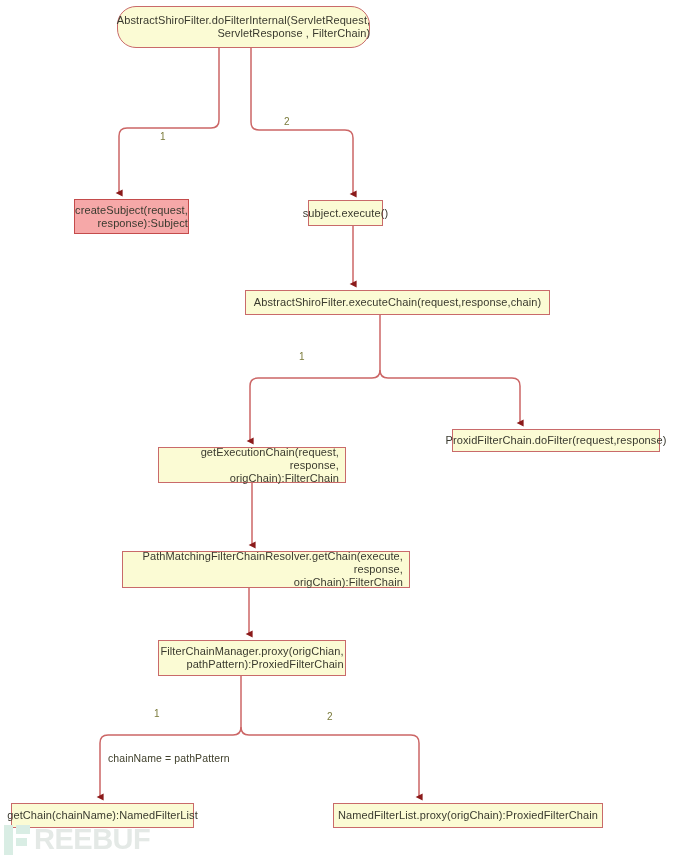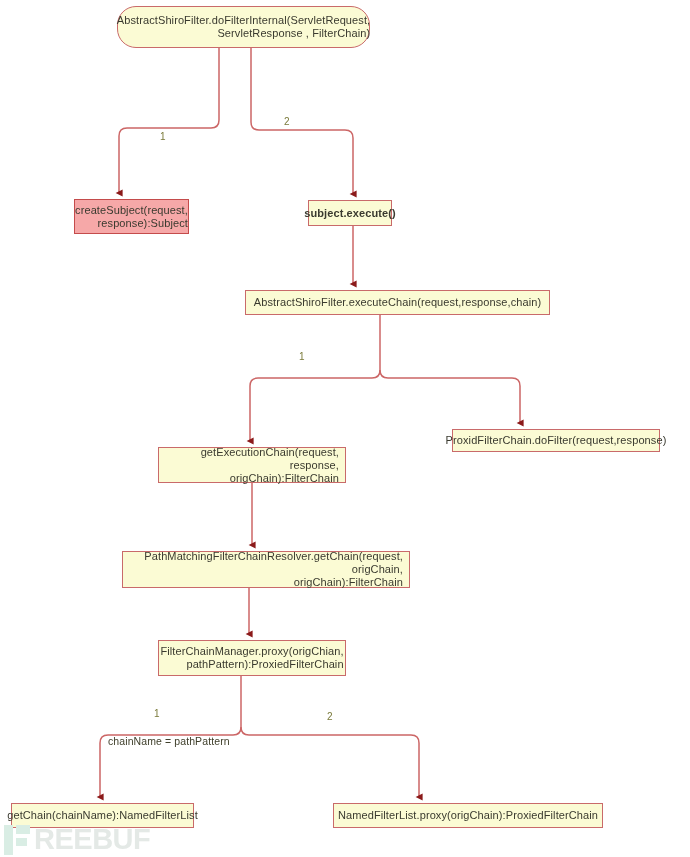--- a/index.html
+++ b/index.html
@@ -48,20 +48,21 @@
   .edge-label{
     position:absolute;
     font-size:10px;
     color:#7a7a3a;
     white-space:nowrap;
     letter-spacing:0.1px;
   }
   .edge-label.cond{
     color:#40402c;
     font-size:10.5px;
+    margin-top:17px;
   }
   .watermark{
     position:absolute;
     left:4px;
     bottom:2px;
     display:flex;
     gap:4px;
     opacity:1;
     pointer-events:none;
     user-select:none;
@@ -120,30 +121,30 @@
       <path d="M241,727 Q241,735 249,735 L411,735 Q419,735 419,743 L419,797" marker-end="url(#ah)"></path>
     </g>
   </svg>
 
   <div class="node start" style="left:117px;top:6px;width:253px;height:42px;">AbstractShiroFilter.doFilterInternal(ServletRequest,
 ServletResponse , FilterChain)</div>
 
   <div class="node danger" style="left:62px;top:199px;width:115px;height:35px;">createSubject(request,
 response):Subject</div>
 
-  <div class="node" style="left:308px;top:200px;width:84px;height:26px;font-weight:bold;">subject.execute()</div>
+  <div class="node" style="left:308px;top:200px;width:75px;height:26px;">subject.execute()</div>
 
   <div class="node" style="left:245px;top:290px;width:305px;height:25px;">AbstractShiroFilter.executeChain(request,response,chain)</div>
 
   <div class="node" style="left:452px;top:429px;width:208px;height:23px;">ProxidFilterChain.doFilter(request,response)</div>
 
   <div class="node" style="left:158px;top:447px;width:188px;height:36px;">getExecutionChain(request, response,
 origChain):FilterChain</div>
 
-  <div class="node" style="left:122px;top:551px;width:288px;height:37px;">PathMatchingFilterChainResolver.getChain(request, origChain,
+  <div class="node" style="left:122px;top:551px;width:288px;height:37px;">PathMatchingFilterChainResolver.getChain(execute, response,
 origChain):FilterChain</div>
 
   <div class="node" style="left:158px;top:640px;width:188px;height:36px;">FilterChainManager.proxy(origChian,
 pathPattern):ProxiedFilterChain</div>
 
   <div class="node" style="left:11px;top:803px;width:183px;height:25px;">getChain(chainName):NamedFilterList</div>
 
   <div class="node" style="left:333px;top:803px;width:270px;height:25px;">NamedFilterList.proxy(origChain):ProxiedFilterChain</div>
 
   <div class="edge-label" style="left:160px;top:131px;">1</div>

